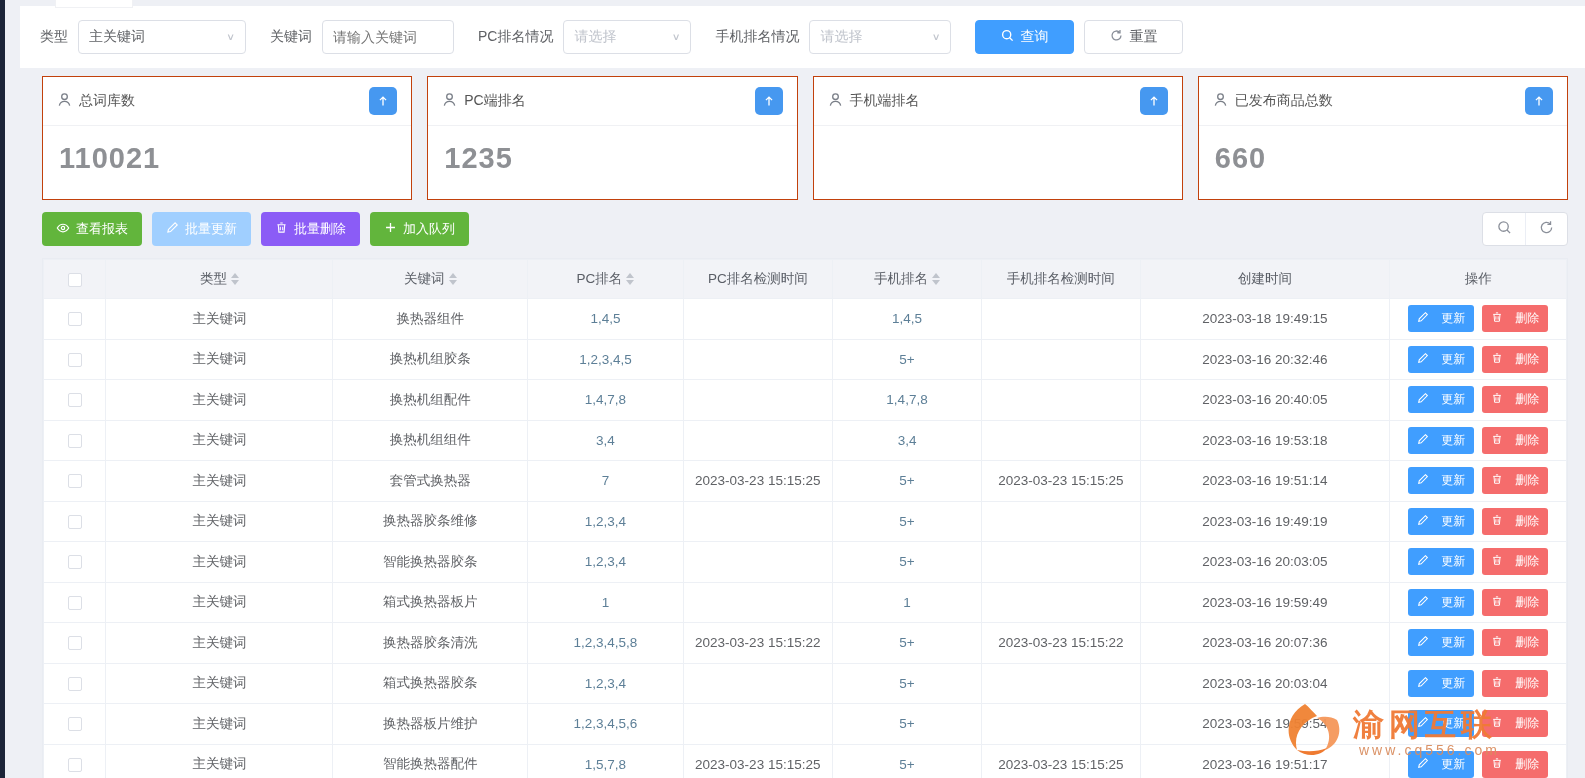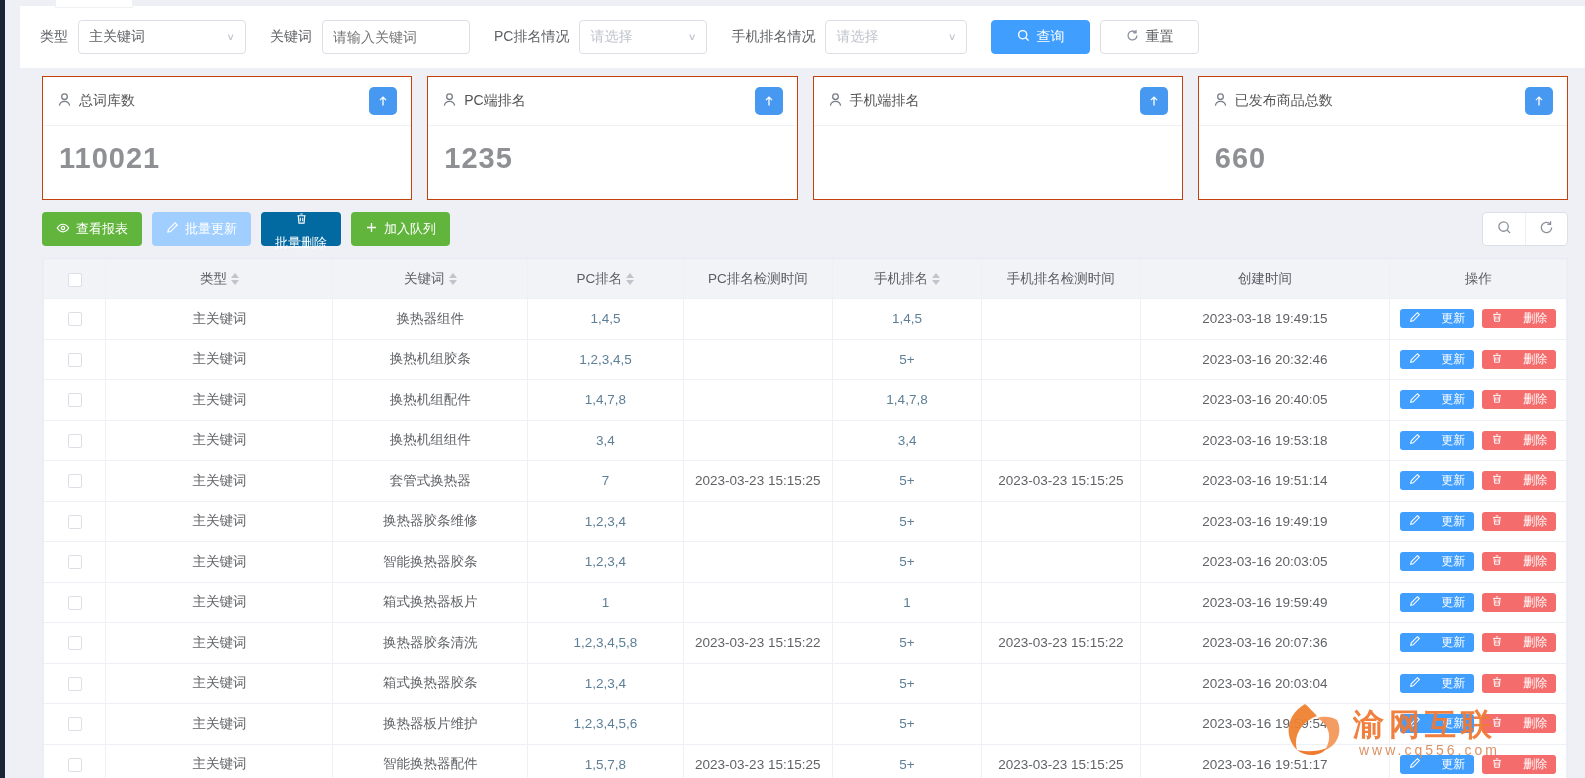--- a/index.html
+++ b/index.html
@@ -36,41 +36,41 @@
     display:flex; align-items:center; justify-content:center; cursor:pointer; border:none; }
   .card-body { padding:16px 8px 24px 16px; }
   .card-value { font-size:29px; font-weight:bold; color:#8e9094; letter-spacing:1px; }
 
   
   .toolbar { display:flex; align-items:center; gap:10px; margin:12px 17px 0 22px; }
   .tbtn { height:34px; border-radius:4px; border:none; color:#fff; font-size:13px;
     display:inline-flex; align-items:center; gap:6px; padding:0 14px; cursor:pointer; white-space:nowrap; }
   .tbtn-green { background:#62b53c; }
   .tbtn-blue-disabled { background:#a0cfff; cursor:not-allowed; }
-  .tbtn-red-disabled { background:#0369a1; cursor:not-allowed;flex-direction:column; }
+  .tbtn-red-disabled { background:#8b5cf6; cursor:not-allowed; }
   .icon-group { margin-left:auto; display:flex; border:1px solid #dcdfe6; border-radius:4px; background:#fff; overflow:hidden; }
   .icon-cell { width:42px; height:32px; display:flex; align-items:center; justify-content:center; cursor:pointer; color:#8a8f99; }
   .icon-cell + .icon-cell { border-left:1px solid #ebeef5; }
 
   
   .table-wrap { margin:12px 17px 0 22px; background:#fff; border:1px solid #e9ecf2; border-bottom:none; }
   table { width:100%; border-collapse:collapse; table-layout:fixed; }
   th, td { border:1px solid #edf0f5; font-weight:normal; }
   thead th { background:#f2f3f7; height:39px; font-size:13.5px; color:#5a5e66; text-align:center; }
   tbody td { height:40.5px; font-size:13.5px; color:#606266; text-align:center; background:#fff;
     overflow:hidden; white-space:nowrap; }
   td.rank { color:#5d7f97; }
   .th-inner { display:inline-flex; align-items:center; gap:4px; justify-content:center; }
   .sort-caret { display:inline-flex; flex-direction:column; gap:2px; }
   .sort-caret i { width:0; height:0; border-left:4px solid transparent; border-right:4px solid transparent; display:block; }
   .sort-caret .up { border-bottom:5px solid #c0c4cc; }
   .sort-caret .dn { border-top:5px solid #c0c4cc; }
   .cb { width:14px; height:14px; border:1px solid #dcdfe6; border-radius:2px; background:#fff; display:inline-block; vertical-align:middle; cursor:pointer; }
-  .row-btn { height:19px; border:none; border-radius:3px; color:#fff; font-size:12px;
-    display:inline-flex; align-items:center; gap:20px; padding:0 9px; cursor:pointer; }
+  .row-btn { height:27px; border:none; border-radius:3px; color:#fff; font-size:12px;
+    display:inline-flex; align-items:center; gap:12px; padding:0 9px; cursor:pointer; }
   .row-btn.update { background:#409eff; }
   .row-btn.delete { background:#f56c6c; margin-left:8px; }
 
   
   .watermark { position:absolute; right:8px; bottom:2px; width:310px; height:84px; pointer-events:none; z-index:5; opacity:.95; }
   .wm-text { position:absolute; left:86px; top:12px; font-size:31px; font-weight:bold; color:#f07a35; letter-spacing:5px; white-space:nowrap; }
   .wm-url { position:absolute; left:92px; top:50px; font-size:14px; color:#d98d5f; letter-spacing:3px; }
   svg { flex:none; }
 </style>
 </head>
@@ -81,21 +81,21 @@
   <div class="top-tab"></div>
 
   <div class="filter-bar">
     <span class="f-label">类型</span>
     <div class="sel" style="width:168px">
       <span class="val">主关键词</span>
       <span class="chev">∨</span>
     </div>
     <div class="gap"></div>
     <span class="f-label">关键词</span>
-    <input class="inp" style="width: 148px;" placeholder="请输入关键词">
+    <input class="inp" style="width: 132px;" placeholder="请输入关键词">
     <div class="gap"></div>
     <span class="f-label">PC排名情况</span>
     <div class="sel" style="width:128px">
       <span class="placeholder">请选择</span>
       <span class="chev">∨</span>
     </div>
     <div class="gap"></div>
     <span class="f-label">手机排名情况</span>
     <div class="sel" style="width:142px">
       <span class="placeholder">请选择</span>

